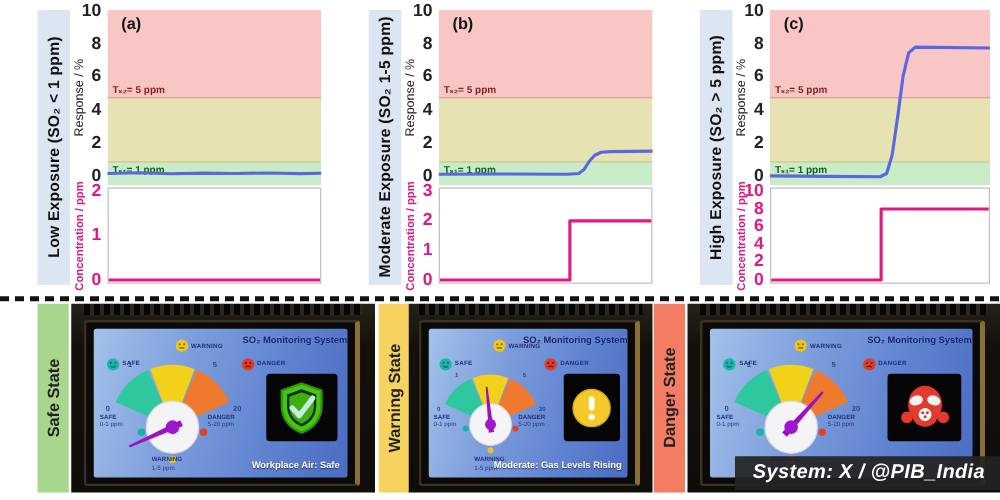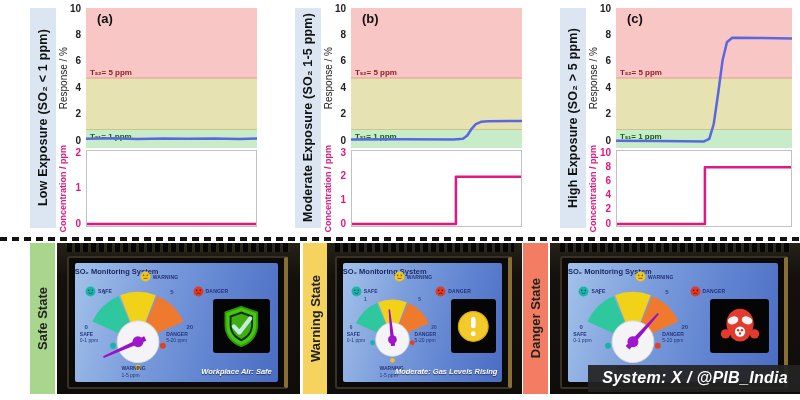--- a/index.html
+++ b/index.html
@@ -16,21 +16,21 @@
   .vtext{writing-mode:vertical-rl;transform:rotate(180deg);white-space:nowrap;}
   .exposure-text{font-size:12.5px;font-weight:bold;color:#111;letter-spacing:.2px;}
 
   .ylabel{position:absolute;left:57px;width:12px;display:flex;align-items:center;justify-content:center;}
   .ylabel .vtext{font-size:10px;}
   .ylabel.resp{top:8px;height:140px;color:#1a1a1a;}
   .ylabel.conc{top:150px;height:77px;color:#e0187f;font-weight:bold;}
   .ylabel.conc .vtext{font-size:9px;}
 
   .ticks{position:absolute;left:66px;width:17px;}
-  .ticks span{position:absolute;right:2px;font-size:10px;font-weight:bold;line-height:11px;}
+  .ticks span{position:absolute;right:2px;font-size:14px;font-weight:bold;line-height:11px;}
   .resp-ticks{top:8px;height:140px;color:#222;}
   .conc-ticks{top:150px;height:77px;color:#e0187f;}
 
   .plot{position:absolute;left:86px;right:8px;}
   .resp-plot{top:8px;height:140px;}
   .conc-plot{top:150px;height:77px;background:#fff;border:1px solid #c2c1c1;box-sizing:border-box;}
   .plot svg{position:absolute;left:0;top:0;width:100%;height:100%;}
   .panel-letter{position:absolute;top:3px;left:11px;font-size:13px;font-weight:bold;color:#111;z-index:2;}
 
   
@@ -52,40 +52,40 @@
   .col-bot:nth-child(1) .photo{left:57px;}
   .col-bot:nth-child(2) .photo{left:27px;}
   .col-bot:nth-child(3) .photo{left:28px;}
   .pins{position:absolute;top:0;left:4%;right:4%;height:9px;
         background:repeating-linear-gradient(90deg,#060606 0 5px,#2c2820 5px 8px);}
   .device{position:absolute;left:4%;right:5%;top:13px;bottom:5px;background:#0b0a08;
           border:2px solid #3a3122;border-right:4px solid #8a6f35;border-radius:3px;padding:5px 6px;box-sizing:border-box;}
   .screen{position:relative;width:100%;height:100%;border-radius:2px;overflow:hidden;
           background:linear-gradient(105deg,#a3c2ea 0%,#7d9edc 35%,#5f82d0 70%,#4a6cc2 100%);}
 
-  .scr-title{position:absolute;top:3%;left:0;width:100%;text-align:left;
+  .scr-title{position:absolute;top:3%;left:0;width:100%;text-align:right;
              font-size:7.5px;font-weight:bold;color:#152368;text-shadow:0 0 1px rgba(255,255,255,.25);}
   .ind{position:absolute;display:flex;align-items:center;gap:2px;}
   .ind-safe{left:5%;top:19%;} .ind-warn{left:32%;top:7%;} .ind-danger{left:58%;top:19%;}
   .ind-label{font-size:5px;color:#23307a;font-weight:bold;letter-spacing:.2px;}
   .ind svg{width:11px;height:11px;display:block;}
 
   .gauge{position:absolute;left:0;top:16%;width:62%;height:82%;}
   .gauge svg{width:100%;height:100%;display:block;}
   .gnum{font-size:6px;fill:#33437f;font-weight:bold;}
 
   .zone{position:absolute;font-size:5px;line-height:1.25;color:#25357e;font-weight:bold;}
   .zone-safe{left:2.5%;top:57%;} .zone-danger{left:45%;top:57%;} .zone-warning{left:23%;top:86%;}
   .zone .rng{display:block;font-weight:normal;}
 
   .icon-box{position:absolute;right:4%;top:30%;width:28%;height:46%;background:#050505;border-radius:3px;
             display:flex;align-items:center;justify-content:center;}
   .icon-box svg{width:82%;height:82%;}
   .status-text{position:absolute;right:3%;bottom:5%;font-size:7.5px;font-weight:bold;color:#fff;
-               text-shadow:0 1px 1px rgba(0,0,0,.6);font-style:italic;}
+               text-shadow:0 1px 1px rgba(0,0,0,.6);}
 
   
   .watermark{position:absolute;right:0;bottom:8px;background:rgba(36,36,36,.93);color:#fff;
              font-size:16px;font-weight:bold;font-style:italic;padding:4px 12px 5px 14px;letter-spacing:.3px;}
 </style>
 </head>
 <body>
 
 <div class="fig">
 

